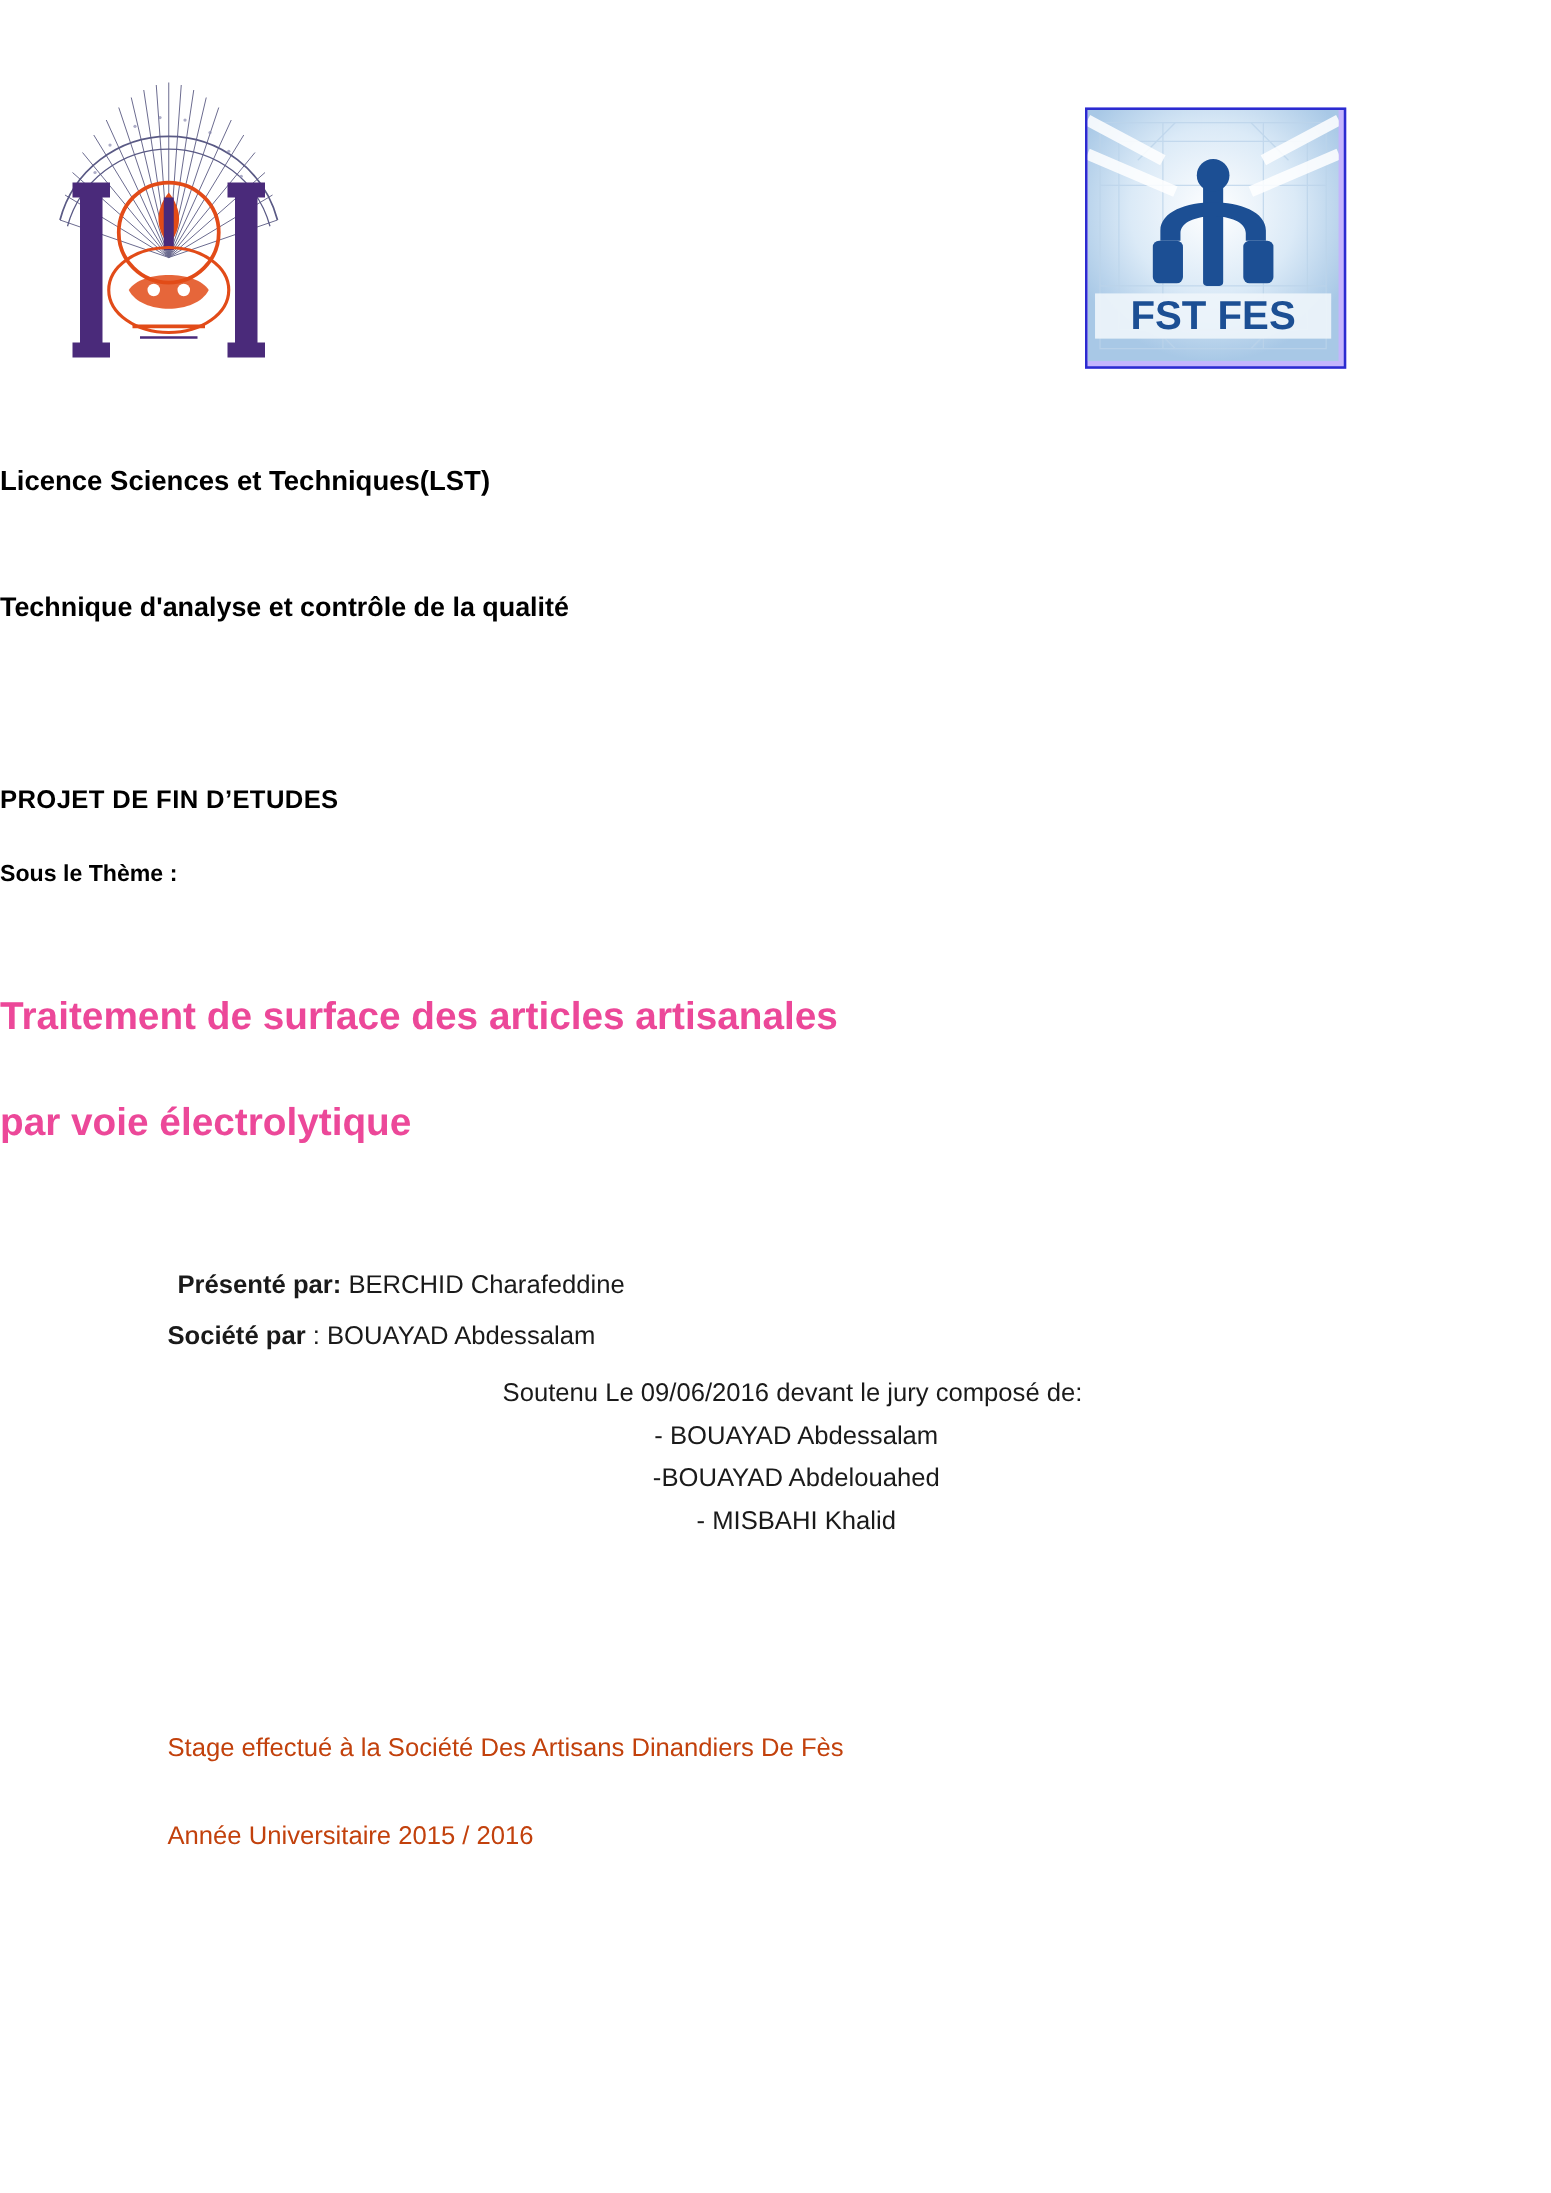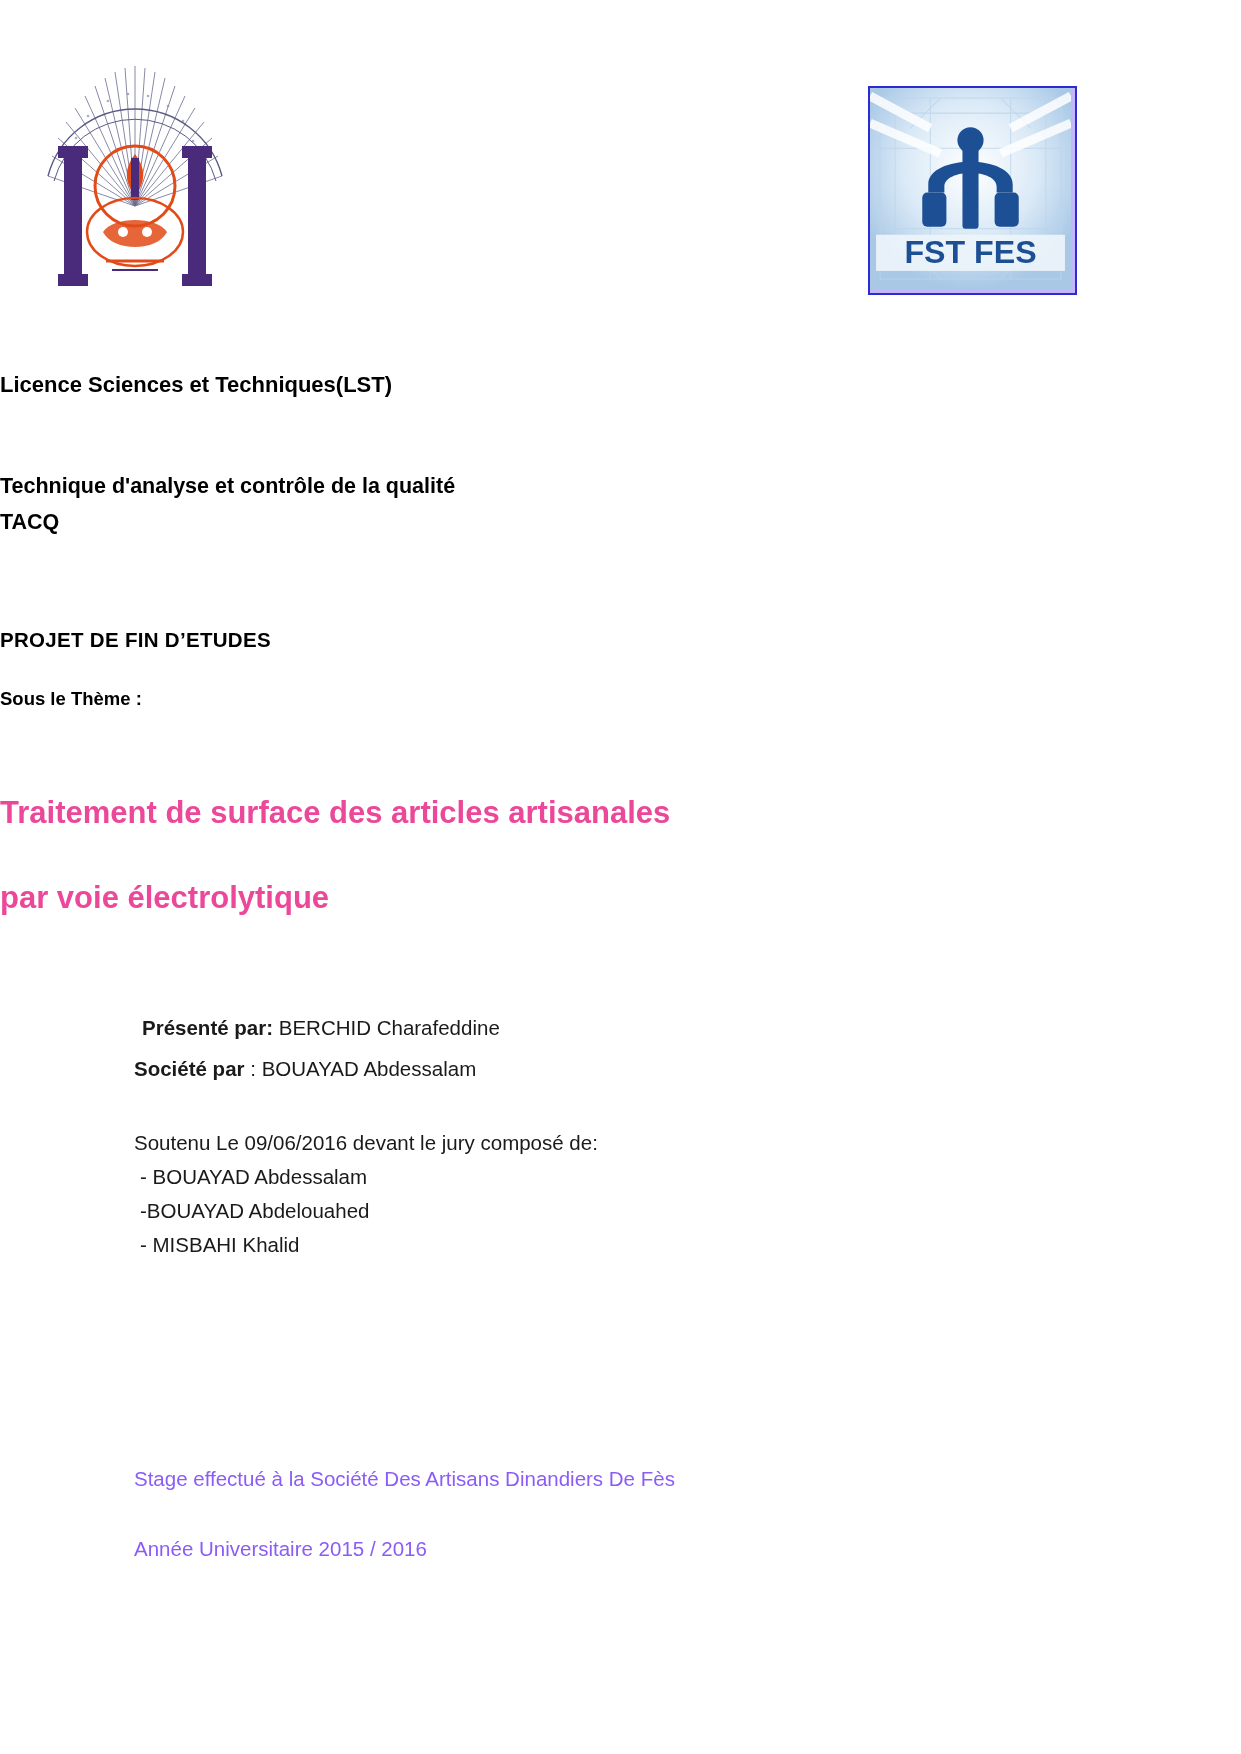--- a/index.html
+++ b/index.html
@@ -101,32 +101,33 @@
     top: 1012px;
     width: 1000px;
     font-size: 20.5px;
     line-height: 31px;
     color: #1a1a1a;
   }
   .info .line { margin-bottom: 10px; }
   .info .lbl { font-weight: bold; }
   .info .presente { padding-left: 8px; }
   .jury {
-    margin-top: 42px;
+    margin-top: 14px;
     line-height: 34px;
+    text-align: center;
   }
   .jury .item { padding-left: 6px; }
   .footer-block {
     position: absolute;
     left: 134px;
-    top: 1462px;
+    top: 1382px;
     width: 1000px;
     font-size: 20.5px;
     line-height: 34px;
-    color: #8b5cf6;
+    color: #c2410c;
   }
   .footer-block .annee { margin-top: 36px; }
 </style>
 </head>
 <body>
 
 <div class="page">
 
   <div class="header">
 
@@ -228,21 +229,20 @@
         <rect x="6" y="146" width="188" height="36" fill="#eef5fb" opacity="0.9"></rect>
         <text x="100" y="174" text-anchor="middle" font-family="Liberation Sans, sans-serif" font-size="32" font-weight="bold" fill="#1c4f94">FST FES</text>
       </svg>
     </div>
   </div>
 
   <div class="block lst">Licence Sciences et Techniques(LST)</div>
 
   <div class="block tacq">
     <div>Technique d'analyse et contrôle de la qualité</div>
-    <div>TACQ</div>
   </div>
 
   <div class="block pfe">PROJET DE FIN D’ETUDES</div>
   <div class="block sous-theme">Sous le Thème :</div>
 
   <div class="block theme">
     <div>Traitement de surface des articles artisanales</div>
     <div>par voie électrolytique</div>
   </div>
 

